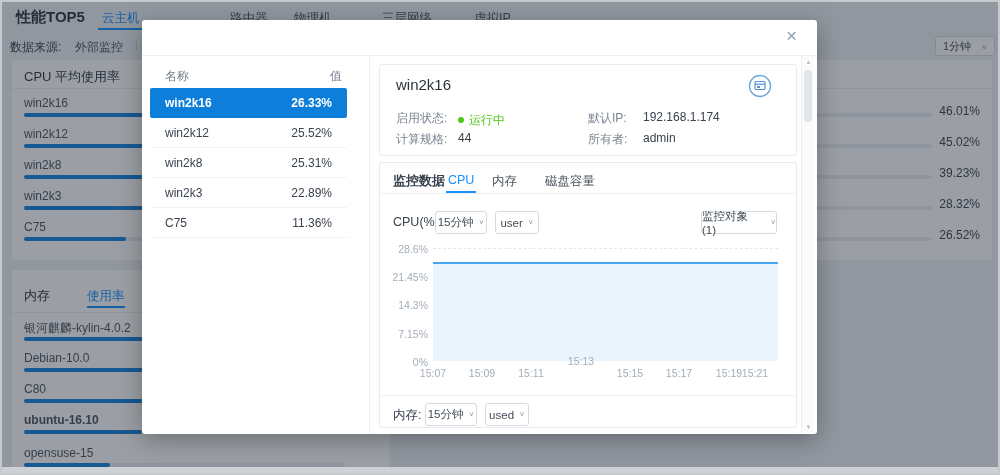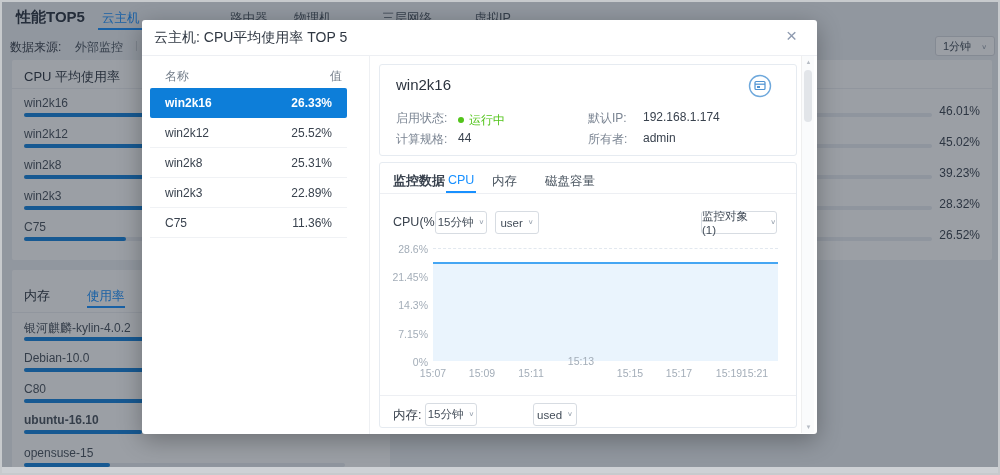--- a/index.html
+++ b/index.html
@@ -157,21 +157,20 @@
           <div class="bar-fill" style="width: 26.85%;"></div>
         </div>
       <span class="abs bar-val" style="right:10px;top:185px;width:58px;margin-top:20px;">26.85%</span>
     </div>
 
   </div>
 
   <div id="overlay"></div>
 
   <div id="modal">
-    <span class="abs modal-title" style="left:12px;top:9px;">云主机: CPU平均使用率 TOP 5</span>
     <span class="abs modal-close" style="left:644px;top:8px;">×</span>
     <div class="hdiv abs" style="left:0;top:35px;width:675px;"></div>
 
     <span class="abs list-header" style="left:23px;top:48px;">名称</span>
     <span class="abs list-header" style="left:150px;top:48px;width:50px;text-align:right;">值</span>
 
     <div class="list-row selected" style="top:68px;">
       <span class="n">win2k16</span>
       <span class="v">26.33%</span>
     </div>
@@ -257,21 +256,21 @@
       <span class="xtick" style="left:274px;top:204px;">15:17</span>
       <span class="xtick" style="left:324px;top:204px;">15:19</span>
       <span class="xtick" style="left:350px;top:204px;">15:21</span>
 
       <div class="hdiv abs" style="left:0;top:232px;width:416px;"></div>
       <span class="abs ctl-label" style="left:13px;top:244px;">内存:</span>
       <div class="sel" style="left:45px;top:240px;width:52px;">
         <span>15分钟</span>
           <span class="chev">∨</span>
       </div>
-      <div class="sel" style="left:105px;top:240px;width:44px;margin-left:48px;">
+      <div class="sel" style="left:105px;top:240px;width:44px;">
         <span>used</span>
           <span class="chev">∨</span>
       </div>
     </div>
 
     <div id="msb">
       <span class="sb-arrow" style="top:3px;">▲</span>
       <div class="sb-thumb"></div>
       <span class="sb-arrow" style="bottom:3px;">▼</span>
     </div>

